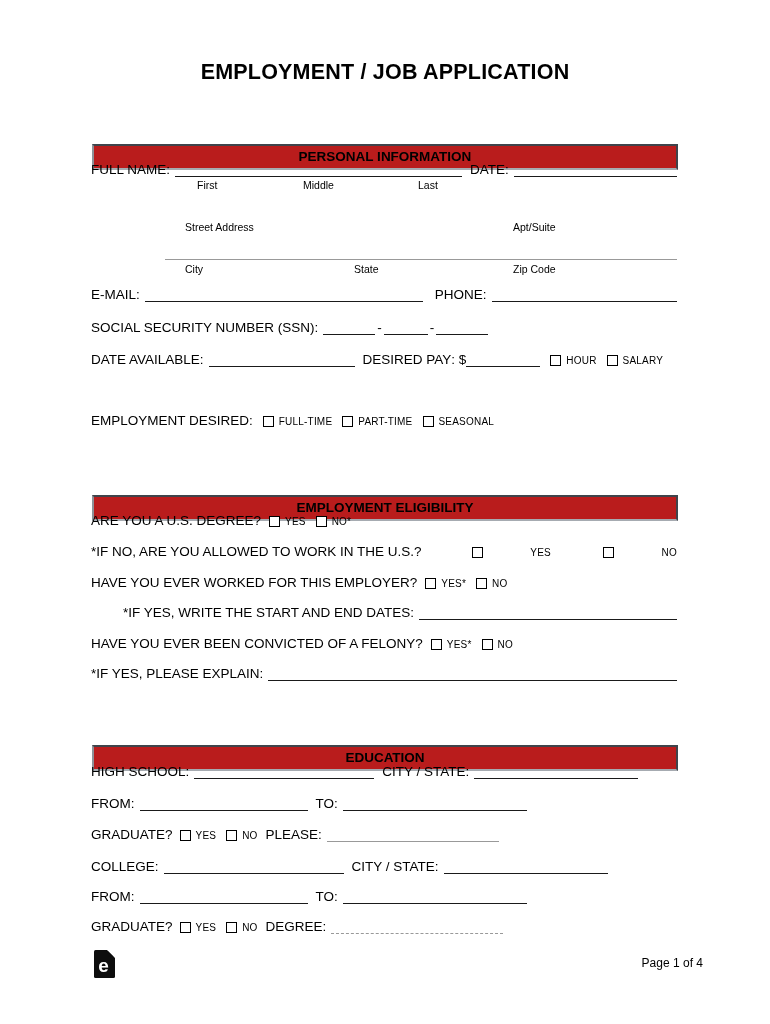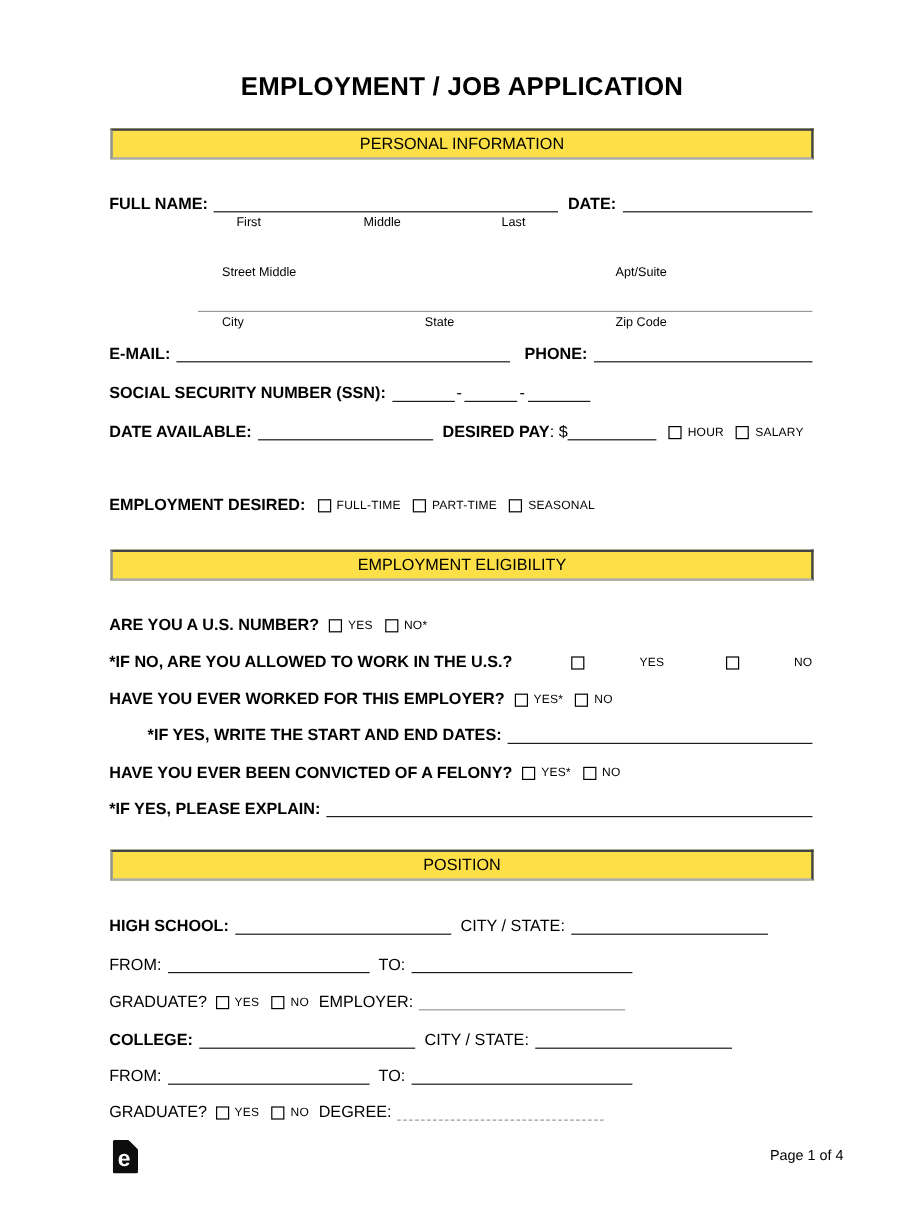--- a/index.html
+++ b/index.html
@@ -7,30 +7,30 @@
     position:relative; width:770px; height:1024px; background:#ffffff;
     font-family:"Liberation Sans", sans-serif; color:#000;
     overflow:hidden;
   }
   .title {
     position:absolute; top:60px; left:0; width:100%;
     text-align:center; font-size:21.5px; font-weight:700; letter-spacing:0.2px;
   }
   .sec {
     position:absolute; left:92px; width:582px; height:22px;
-    background:#fde047;
+    background:#b91c1c;
     border-top:2px solid #3f444b; border-right:2px solid #3f444b;
     border-bottom:2px solid #a6abb1; border-left:2px solid #8d9298;
-    text-align:center; font-weight:400; font-size:13.5px; line-height:22px;
+    text-align:center; font-weight:700; font-size:13.5px; line-height:22px;margin-top:37px;
   }
   .row {
     position:absolute; left:91px; right:93px;
     display:flex; align-items:flex-end; white-space:nowrap;
   }
-  .b { font-weight:700; font-size:13.5px; line-height:17px; }
+  .b { font-weight:400; font-size:13.5px; line-height:17px; }
   .r { font-weight:400; font-size:13.5px; line-height:17px; }
   .blank {
     display:inline-block; height:0; border-bottom:1.5px solid #1a1a1a;
     margin:0 0 1px 5px; flex:none;
   }
   .flex1 { flex:1 1 auto; }
   .gray { border-bottom-color:#999999; }
   .dash { border-bottom-style:dashed; border-bottom-color:#999999; }
   .cb {
     display:inline-block; width:11px; height:11px; box-sizing:border-box;
@@ -62,21 +62,21 @@
     <span class="b ml8">DATE:</span>
     <span class="blank flex1"></span>
   </div>
   <div class="subrow" style="top:179px;">
     <span class="sub" style="left:90px;">First</span>
     <span class="sub" style="left:196px;">Middle</span>
     <span class="sub" style="left:311px;">Last</span>
   </div>
 
   <div class="subrow" style="top:221px;">
-    <span class="sub" style="left:78px;">Street Middle</span>
+    <span class="sub" style="left:78px;">Street Address</span>
     <span class="sub" style="left:406px;">Apt/Suite</span>
   </div>
 
   <div class="rule" style="left:165px; right:93px; top:245px; height:14px;"></div>
   <div class="subrow" style="top:263px;">
     <span class="sub" style="left:78px;">City</span>
     <span class="sub" style="left:247px;">State</span>
     <span class="sub" style="left:406px;">Zip Code</span>
   </div>
 
@@ -115,21 +115,21 @@
     <span class="cbl">FULL-TIME</span>
     <span class="cb"></span>
     <span class="cbl">PART-TIME</span>
     <span class="cb"></span>
     <span class="cbl">SEASONAL</span>
   </div>
 
   <div class="sec" style="top:458px;">EMPLOYMENT ELIGIBILITY</div>
 
   <div class="row" style="top:512px;">
-    <span class="b">ARE YOU A U.S. NUMBER?</span>
+    <span class="b">ARE YOU A U.S. DEGREE?</span>
     <span class="cb" style="margin-left:8px;"></span>
     <span class="cbl">YES</span>
     <span class="cb"></span>
     <span class="cbl">NO*</span>
   </div>
 
   <div class="row" style="top:543px;justify-content:space-between;">
     <span class="b">*IF NO, ARE YOU ALLOWED TO WORK IN THE U.S.?</span>
     <span class="cb" style="margin-left:8px;"></span>
     <span class="cbl">YES</span>
@@ -156,21 +156,21 @@
     <span class="cbl">YES*</span>
     <span class="cb"></span>
     <span class="cbl">NO</span>
   </div>
 
   <div class="row" style="top:665px;">
     <span class="b">*IF YES, PLEASE EXPLAIN:</span>
     <span class="blank flex1"></span>
   </div>
 
-  <div class="sec" style="top:708px;">POSITION</div>
+  <div class="sec" style="top:708px;">EDUCATION</div>
 
   <div class="row" style="top:763px;">
     <span class="b">HIGH SCHOOL:</span>
     <span class="blank" style="width:180px;"></span>
     <span class="r ml8">CITY / STATE:</span>
     <span class="blank" style="width:164px;"></span>
   </div>
 
   <div class="row" style="top:795px;">
     <span class="r">FROM:</span>
@@ -178,21 +178,21 @@
     <span class="r ml8">TO:</span>
     <span class="blank" style="width:184px;"></span>
   </div>
 
   <div class="row" style="top:826px;">
     <span class="r">GRADUATE?</span>
     <span class="cb" style="margin-left:7px;"></span>
     <span class="cbl">YES</span>
     <span class="cb"></span>
     <span class="cbl">NO</span>
-    <span class="r ml8">EMPLOYER:</span>
+    <span class="r ml8">PLEASE:</span>
     <span class="blank gray" style="width:172px;"></span>
   </div>
 
   <div class="row" style="top:858px;">
     <span class="b">COLLEGE:</span>
     <span class="blank" style="width:180px;"></span>
     <span class="r ml8">CITY / STATE:</span>
     <span class="blank" style="width:164px;"></span>
   </div>
 

